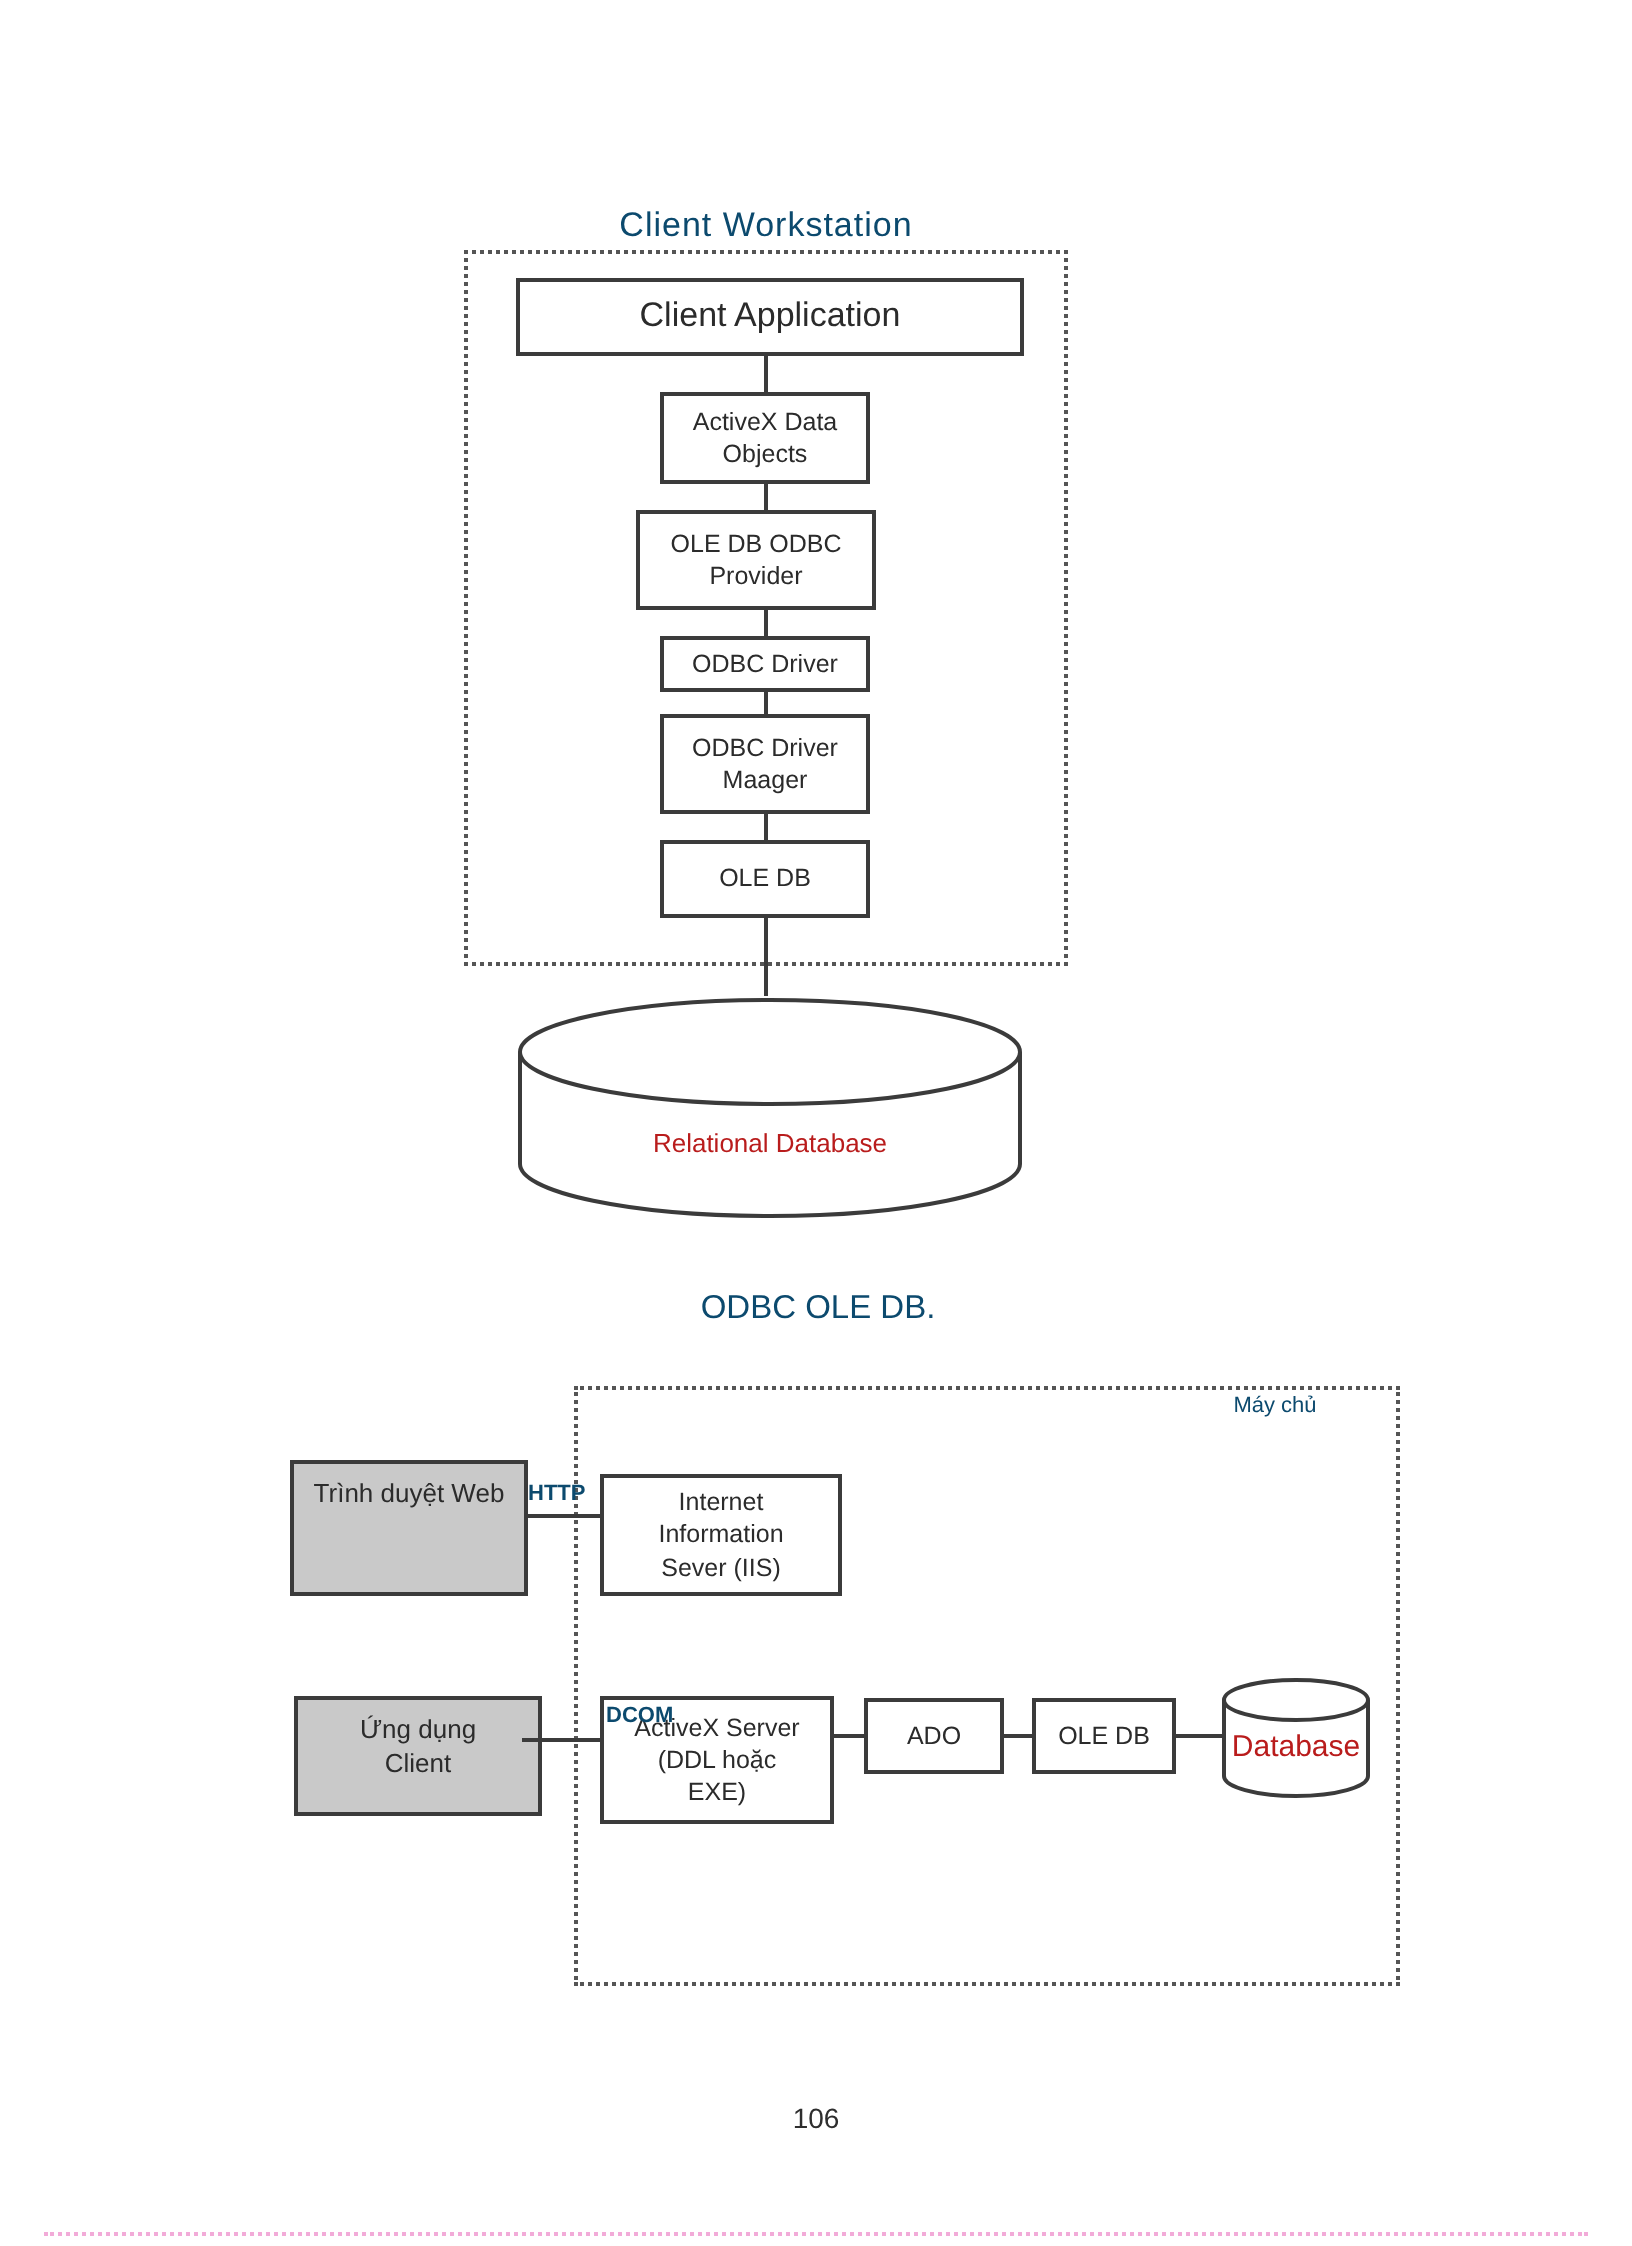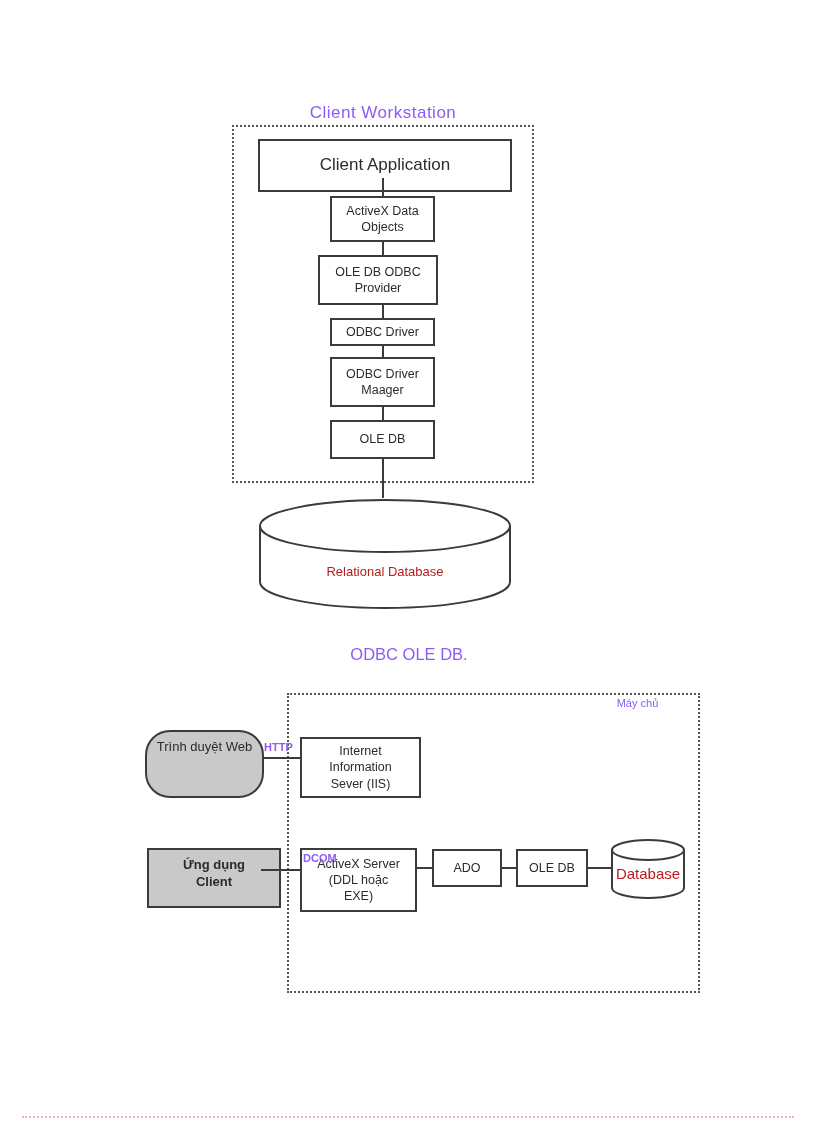--- a/index.html
+++ b/index.html
@@ -10,42 +10,42 @@
   .box {
     position:absolute; background:#ffffff; border:2px solid #3b3b3b;
     display:flex; align-items:center; justify-content:center;
     text-align:center; font-size:12.5px; line-height:1.3;
     white-space:pre-line; color:#2b2b2b; box-sizing:border-box;
   }
   .gray { background:#c9c9c9; align-items:flex-start; padding-top:7px; }
   .vline { position:absolute; width:2px; background:#3b3b3b; }
   .hline { position:absolute; height:2px; background:#3b3b3b; }
   .frame { position:absolute; border:2px dotted #555; box-sizing:border-box; }
-  .label { position:absolute; color:#8b5cf6; }
+  .label { position:absolute; color:#0c4a6e; }
   .cyl { position:absolute; }
   .cyl svg { display:block; }
   .cyl .cyl-label {
     position:absolute; left:0; right:0; text-align:center; color:#b91c1c;
   }
   #d1-title { top:103px; left:232px; width:302px; text-align:center; font-size:17px; letter-spacing:0.5px; }
   #caption-line1 { top:615px; left:0; width:816px; text-align:center; font-size:16.5px; }
   #caption-line2 { top:645px; left:1px; width:816px; text-align:center; font-size:16.5px; }
   #page-number { position:absolute; top:1051px; left:0; width:816px; text-align:center; font-size:14px; }
   #pink-rule { position:absolute; top:1116px; left:22px; width:772px; border-top:2px dotted #f2abd8; }
 </style>
 </head>
 <body>
 
 <div id="page">
 
   <div class="label" id="d1-title">Client Workstation</div>
 
   <div class="frame" style="left:232px; top:125px; width:302px; height:358px;"></div>
 
-  <div class="box" style="left:258px; top:139px; width:254px; height:53px; font-size:17px;">Client Application</div>
+  <div class="box" style="left:258px; top:139px; width:254px; height:39px; font-size:17px;">Client Application</div>
 
   <div class="vline" style="left:382px; top:178px; height:18px;"></div>
 
   <div class="box" style="left:330px; top:196px; width:105px; height:46px;">ActiveX Data
 Objects</div>
 
   <div class="vline" style="left:382px; top:242px; height:13px;"></div>
 
   <div class="box" style="left:318px; top:255px; width:120px; height:50px;">OLE DB ODBC
 Provider</div>
@@ -72,31 +72,31 @@
     </svg>
     <div class="cyl-label" style="top:68px; font-size:13px;">Relational Database</div>
   </div>
 
   <div class="label" id="caption-line2">ODBC OLE DB.</div>
 
   <div class="frame" style="left:287px; top:693px; width:413px; height:300px;"></div>
 
   <div class="label" style="left:600px; top:697px; width:75px; text-align:center; font-size:11px;">Máy chủ</div>
 
-  <div class="box gray" style="left:145px; top:730px; width:119px; height:68px; font-size:13px;border-radius:25px;">Trình duyệt Web</div>
+  <div class="box gray" style="left:145px; top:730px; width:119px; height:68px; font-size:13px;">Trình duyệt Web</div>
 
   <div class="label" style="left:264px; top:741px; font-size:11px; font-weight:bold; z-index:2;">HTTP</div>
 
   <div class="hline" style="left:264px; top:757px; width:36px;"></div>
 
   <div class="box" style="left:300px; top:737px; width:121px; height:61px;">Internet
 Information
 Sever (IIS)</div>
 
-  <div class="box gray" style="left:147px; top:848px; width:134px; height:60px; font-size:13px;font-weight:bold;">Ứng dụng
+  <div class="box gray" style="left:147px; top:848px; width:124px; height:60px; font-size:13px;">Ứng dụng
 Client</div>
 
   <div class="label" style="left:263px; top:852px; font-size:11px; font-weight:bold; z-index:2;padding-left:40px;">DCOM</div>
 
   <div class="hline" style="left:261px; top:869px; width:39px;"></div>
 
   <div class="box" style="left:300px; top:848px; width:117px; height:64px;">ActiveX Server
 (DDL hoặc
 EXE)</div>
 
@@ -111,15 +111,16 @@
   <div class="hline" style="left:588px; top:867px; width:24px;"></div>
 
   <div class="cyl" style="left:610px; top:838px; width:76px; height:64px;">
     <svg width="76" height="64" viewBox="0 0 76 64">
       <path d="M2,12 L2,50 A36,10 0 0 0 74,50 L74,12" fill="#ffffff" stroke="#3b3b3b" stroke-width="2"></path>
       <ellipse cx="38" cy="12" rx="36" ry="10" fill="#ffffff" stroke="#3b3b3b" stroke-width="2"></ellipse>
     </svg>
     <div class="cyl-label" style="top:27px; font-size:15px;">Database</div>
   </div>
 
+  <div id="page-number">106</div>
   <div id="pink-rule"></div>
 
 </div>
 
 </body></html>

